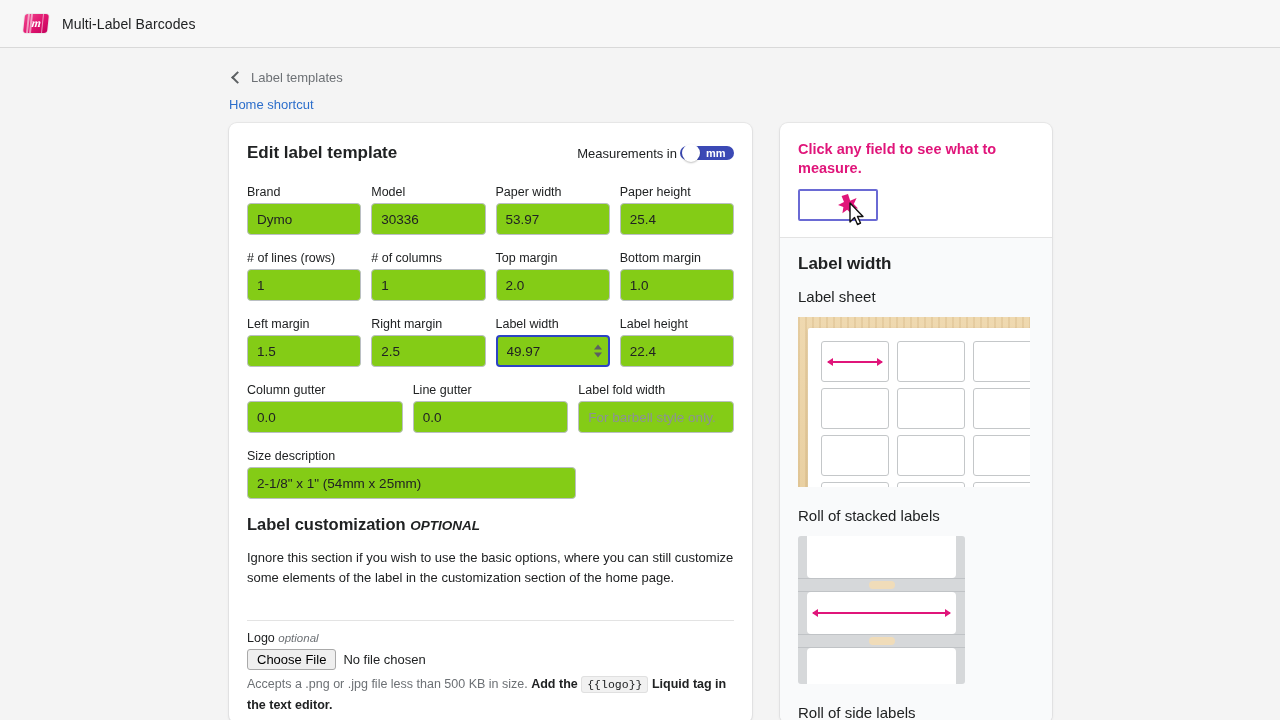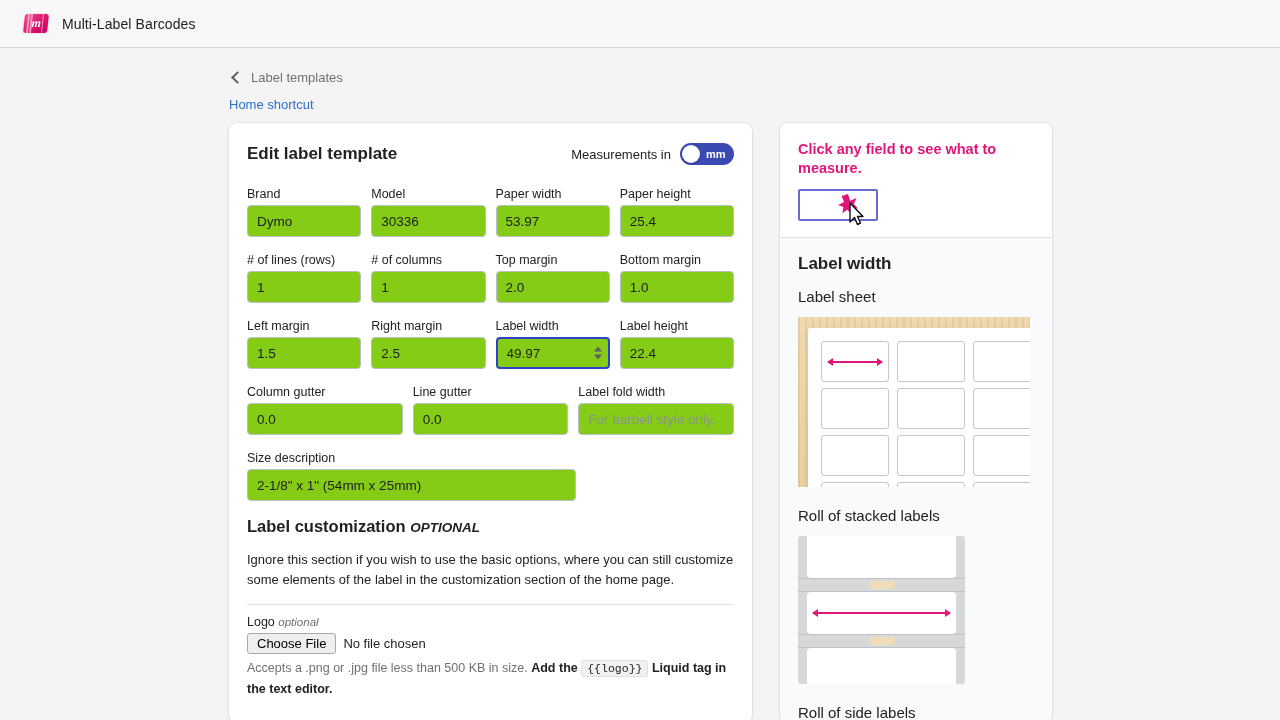--- a/index.html
+++ b/index.html
@@ -99,24 +99,24 @@
     height: 600px;
     overflow: hidden;
     position: relative;
   }
   .card-head {
     display: flex; align-items: center; justify-content: space-between;
     margin-bottom: 22px;
   }
   .card-title { font-size: 17px; font-weight: 700; color: #202223; }
 
-  .meas { display: flex; align-items: center; gap: 9px; }
+  .meas { display: flex; gap: 3px; }
   .meas-label { font-size: 13px; color: #202223; }
   .toggle {
-    width: 54px; height: 22px; border-radius: 11px;
+    width: 54px; height: 14px; border-radius: 11px;
     background: #3b49b5;
     display: flex; align-items: center;
     padding: 0 5px 0 2px;
     cursor: pointer;
     position: relative;
   }
   .toggle .knob {
     width: 18px; height: 18px; border-radius: 50%;
     background: #fff;
     box-shadow: 0 1px 2px rgba(0,0,0,.25);
@@ -185,21 +185,21 @@
   .sec-title {
     font-size: 16.5px; font-weight: 700;
     margin: 14px 0 14px 0;
   }
   .sec-title em {
     font-size: 13.5px; font-style: italic; font-weight: 700;
   }
   .sec-body {
     font-size: 13px; color: #202223; line-height: 1.55;
     max-width: 492px;
-    margin-bottom: 14px;
+    margin-bottom: 32px;
   }
   .hr { height: 1px; background: #e3e3e3; margin: 4px 0 10px 0; }
 
   .sub-label {
     font-size: 12.5px; color: #202223; margin-bottom: 4px;
   }
   .sub-label em { font-style: italic; color: #6d7175; font-size: 11.5px; }
 
   .filerow { display: flex; align-items: center; gap: 7px; }
   .choose-btn {

